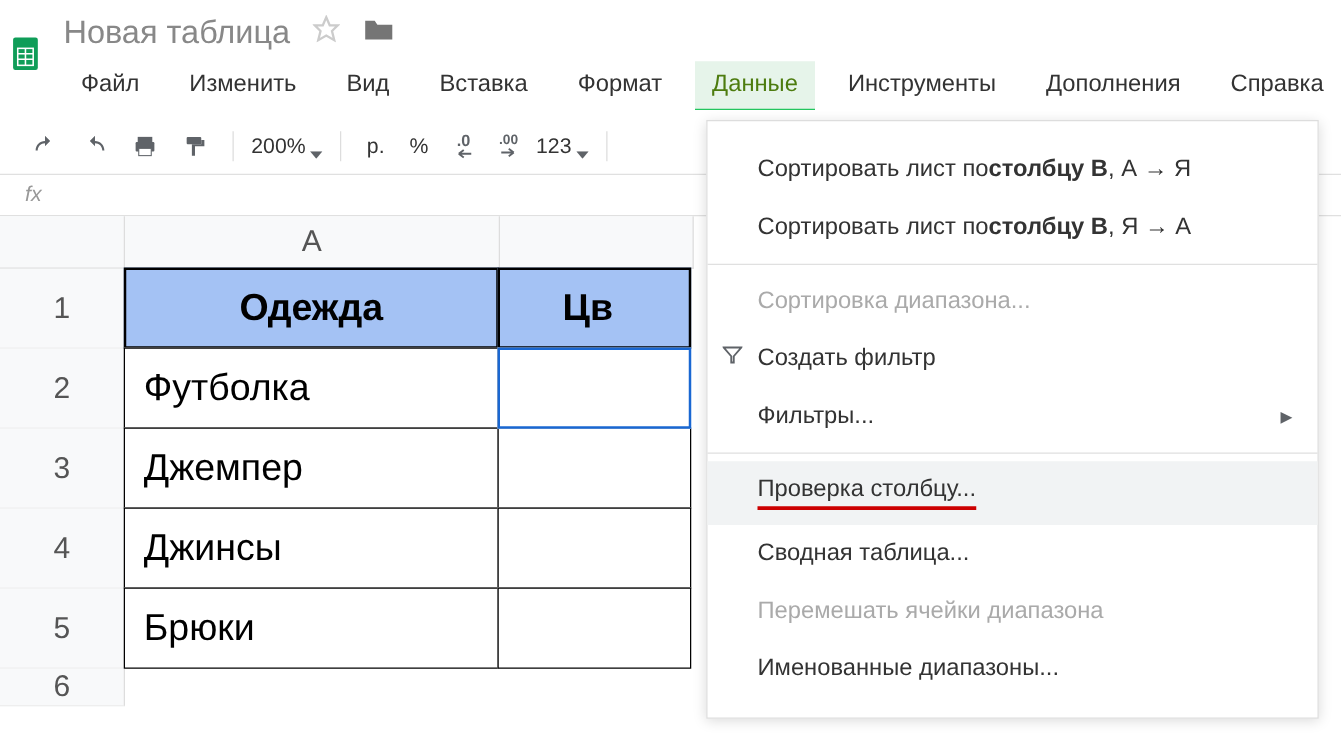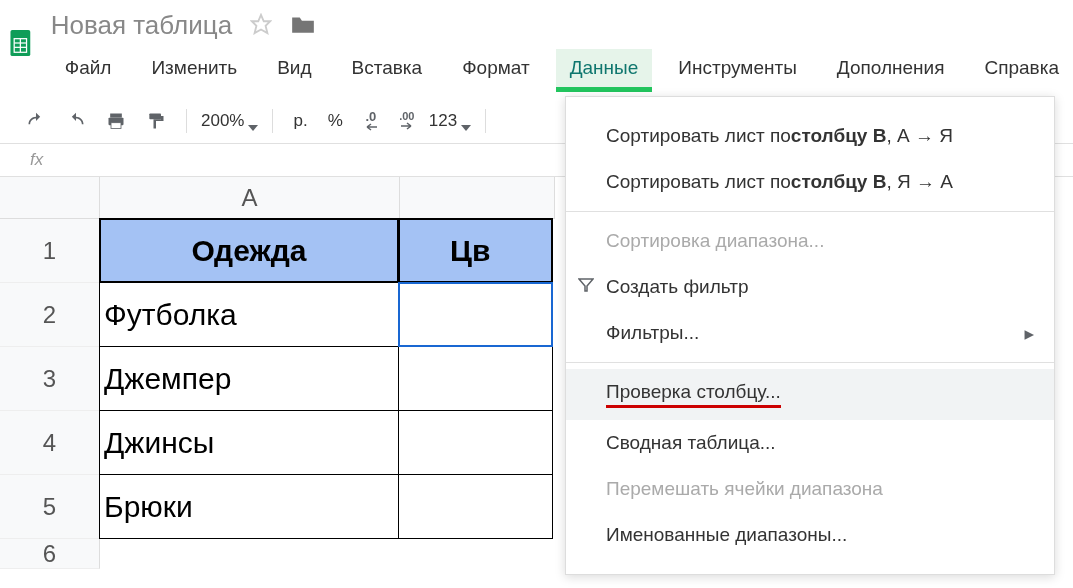--- a/index.html
+++ b/index.html
@@ -48,22 +48,22 @@
       margin-top: 8px;
     }
     .menu-item {
       padding: 8px 14px;
       font-size: 19px;
       color: #333;
       cursor: pointer;
     }
     .menu-item.active {
       background: #e6f4ea;
-      border-bottom: 5px solid #22c55e;
-      color: #0f766e;
+      border-bottom: 1px solid #22c55e;
+      color: #4d7c0f;
     }
     .toolbar {
       display: flex;
       align-items: center;
       padding: 8px 20px;
       border-bottom: 1px solid #e0e0e0;
       margin-top: 6px;
       gap: 8px;
     }
     .tb-icon {
@@ -87,21 +87,21 @@
       color: #333;
     }
     .tb-text {
       font-size: 17px;
       color: #333;
       padding: 0 6px;
     }
     .formula-bar {
       display: flex;
       align-items: center;
-      padding: 6px 30px;
+      padding: 6px 20px;
       border-bottom: 1px solid #e0e0e0;
     }
     .fx {
       font-style: italic;
       color: #999;
       font-size: 17px;
       padding-right: 20px;
     }
     .sheet-area {
       display: flex;
@@ -151,21 +151,21 @@
     .col-a { width: 300px; }
     .col-b { width: 155px; }
     .data-row {
       display: flex;
       height: 64px;
     }
     .cell {
       border: 1px solid #000;
       display: flex;
       align-items: center;
-      padding: 0 4px;
+      padding: 0 15px;
       font-size: 30px;
       background: #fff;
       margin-left: -1px;
       margin-top: -1px;
     }
     .cell.header-cell {
       background: #a4c2f4;
       font-weight: bold;
       justify-content: center;
       border: 2px solid #000;

